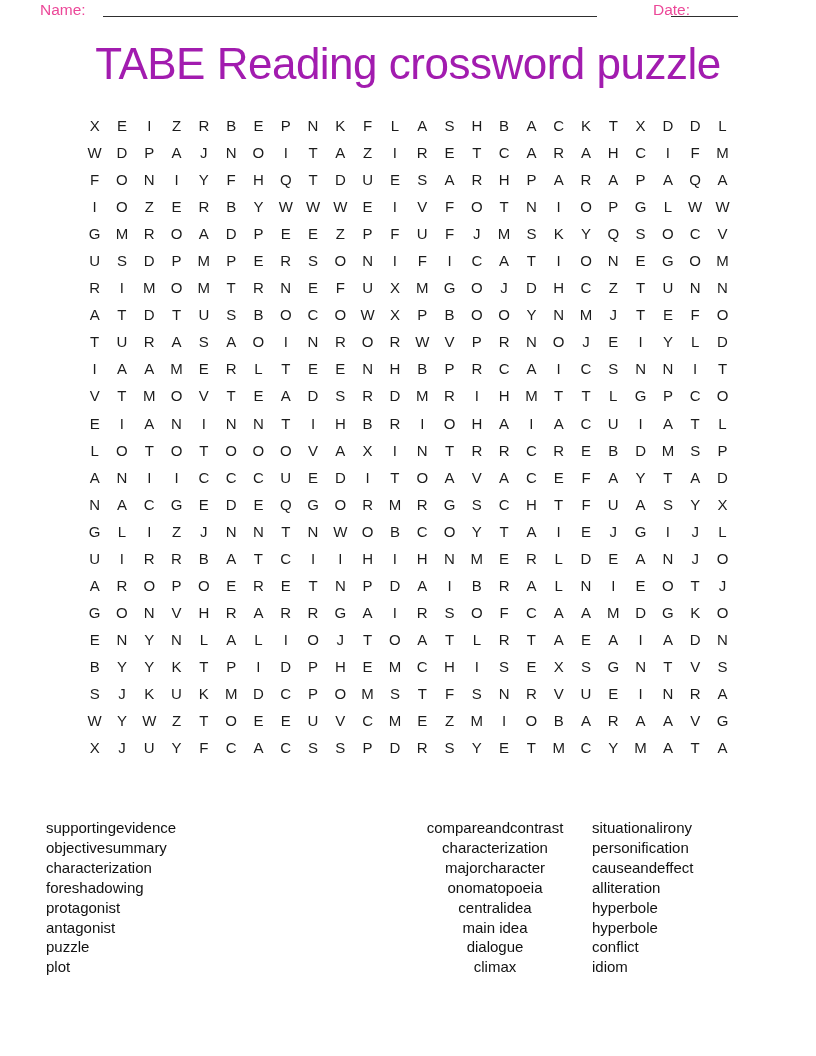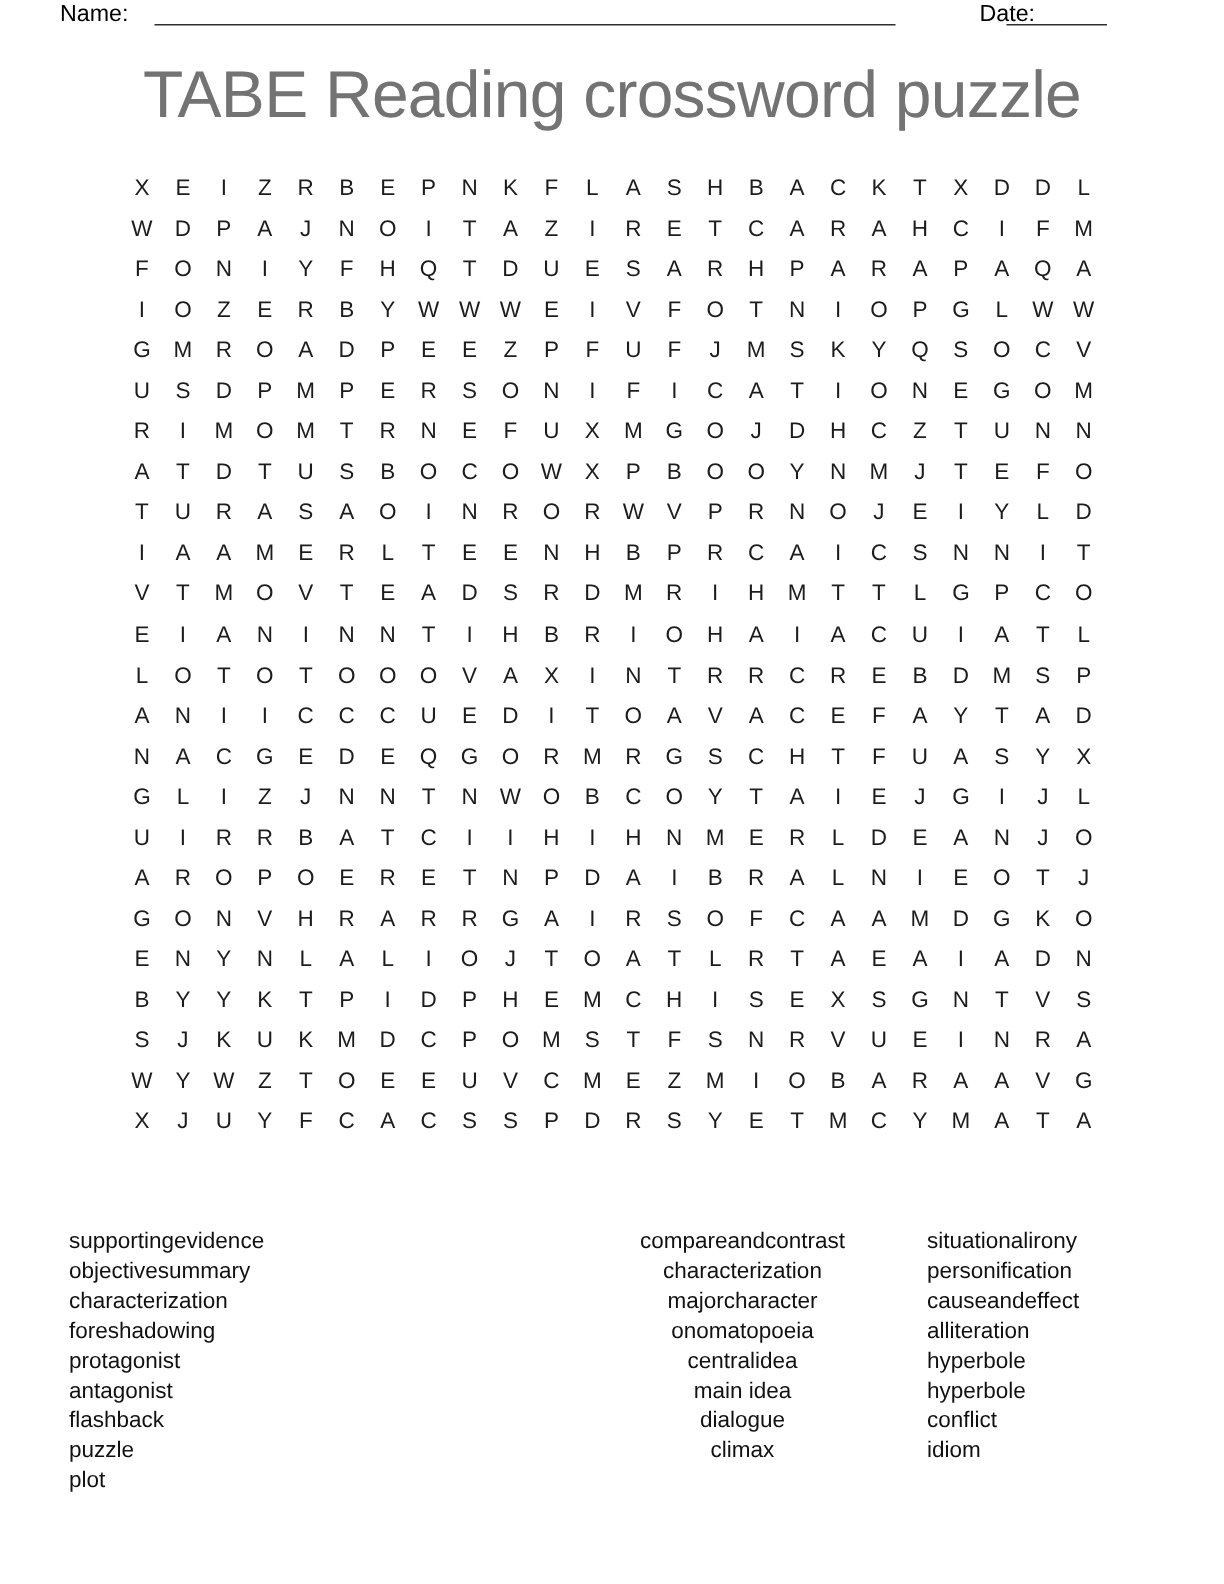--- a/index.html
+++ b/index.html
@@ -15,21 +15,21 @@
     color: #000000;
     overflow: hidden;
   }
   .header-row {
     position: absolute;
     top: 0px;
     left: 0px;
     width: 816px;
     height: 24px;
     font-size: 15.5px;
-    color: #000000;
+    color: #ec4899;
   }
   .name-label {
     position: absolute;
     left: 40px;
     top: 1px;
     white-space: nowrap;
   }
   .name-line {
     position: absolute;
     left: 103px;
@@ -53,21 +53,21 @@
   }
   .page-title {
     position: absolute;
     top: 38px;
     left: 0px;
     width: 816px;
     text-align: center;
     font-size: 44px;
     font-weight: 400;
     letter-spacing: -0.5px;
-    color: #737373;
+    color: #a21caf;
     line-height: 1.2;
   }
   .letter-grid {
     position: absolute;
     left: 81px;
     top: 112px;
     display: grid;
     grid-template-columns: repeat(24, 27.3px);
     grid-auto-rows: 27.05px;
   }
@@ -88,21 +88,21 @@
     margin-top: 41px;
   }
   .word-col {
     position: absolute;
     top: 0px;
     width: 178px;
   }
   .word-col-1 { left: 46px; }
   .word-col-2 { left: 226px; }
   .word-col-3 { left: 406px; text-align: center; }
-  .word-col-4 { left: 618px; }
+  .word-col-4 { left: 592px; }
   .word-item {
     font-size: 15px;
     line-height: 19.9px;
     color: #111111;
     white-space: nowrap;
   }
 </style>
 </head>
 <body>
 
@@ -695,21 +695,20 @@
   </div>
 
 <div class="word-list">
   <div class="word-col word-col-1">
       <div class="word-item">supportingevidence</div>
       <div class="word-item">objectivesummary</div>
       <div class="word-item">characterization</div>
       <div class="word-item">foreshadowing</div>
       <div class="word-item">protagonist</div>
       <div class="word-item">antagonist</div>
-      <div class="word-item">flashback</div>
       <div class="word-item">puzzle</div>
       <div class="word-item">plot</div>
     </div>
   <div class="word-col word-col-3">
       <div class="word-item">compareandcontrast</div>
       <div class="word-item">characterization</div>
       <div class="word-item">majorcharacter</div>
       <div class="word-item">onomatopoeia</div>
       <div class="word-item">centralidea</div>
       <div class="word-item">main idea</div>

